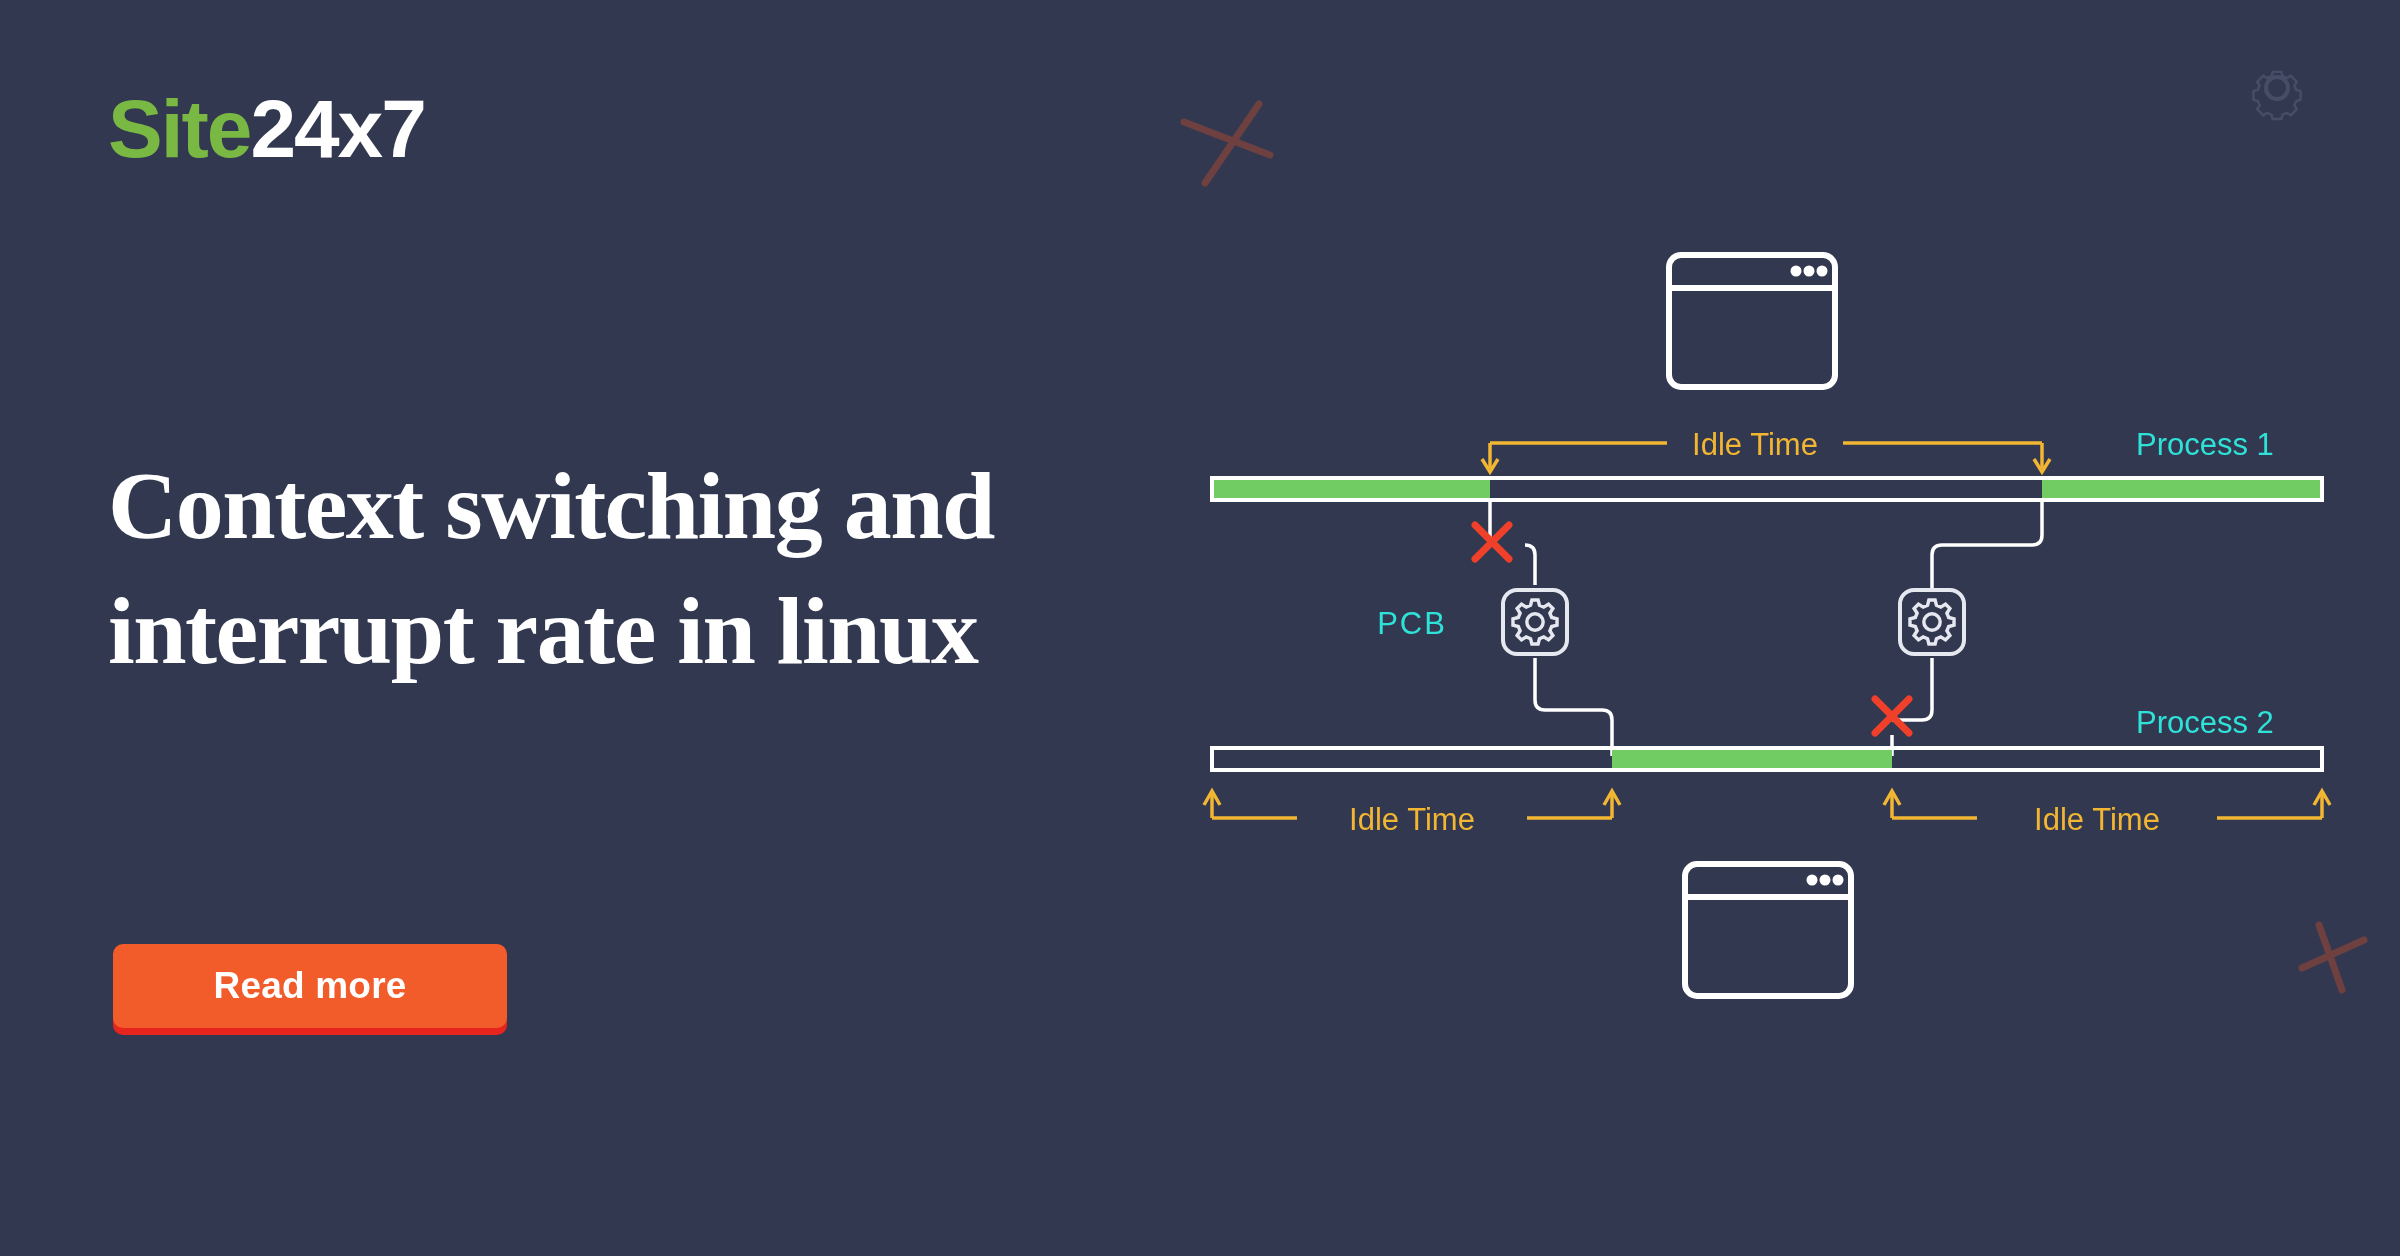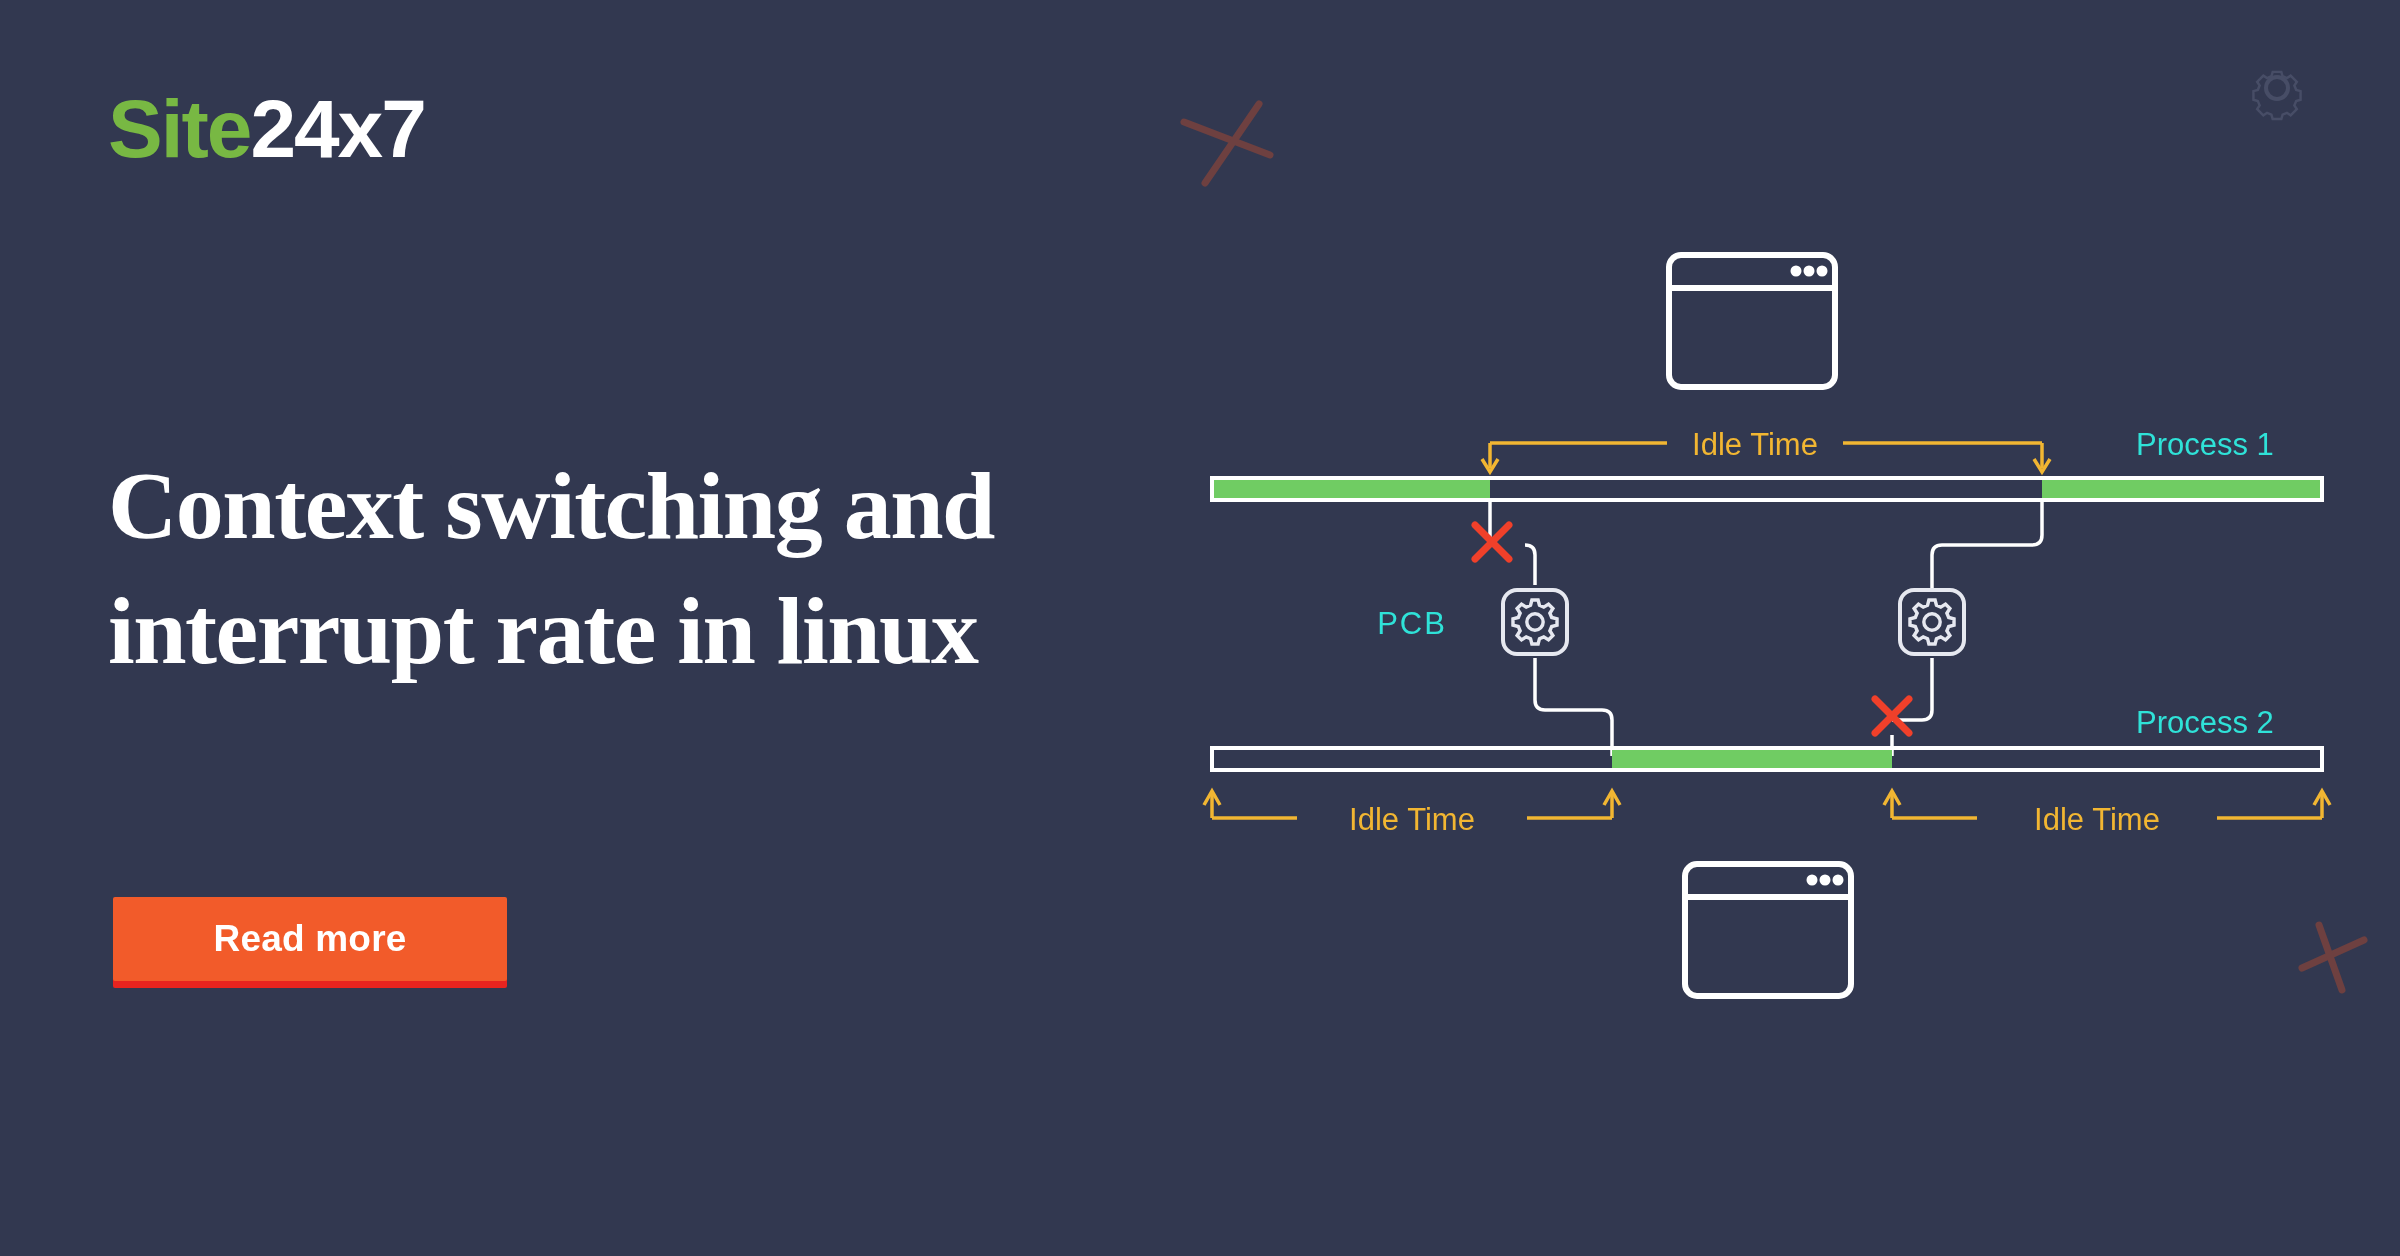--- a/index.html
+++ b/index.html
@@ -43,25 +43,25 @@
     font-weight: 700;
     color: #FFFFFF;
     line-height: 1.30;
     letter-spacing: -1.5px;
     font-family: Liberation Serif, serif;
   }
 
   .cta {
     position: absolute;
     left: 101px;
-    top: 897px;
+    top: 944px;
     width: 394px;
     height: 84px;
     background: #F25B2A;
-    border-radius: 2px;
+    border-radius: 10px;
     border: none;
     box-shadow: 0 7px 0 0 #E8241F;
     color: #FFFFFF;
     font-family: "Liberation Sans", sans-serif;
     font-size: 37px;
     font-weight: 700;
     letter-spacing: 0.2px;
     cursor: pointer;
     padding: 0;
   }

